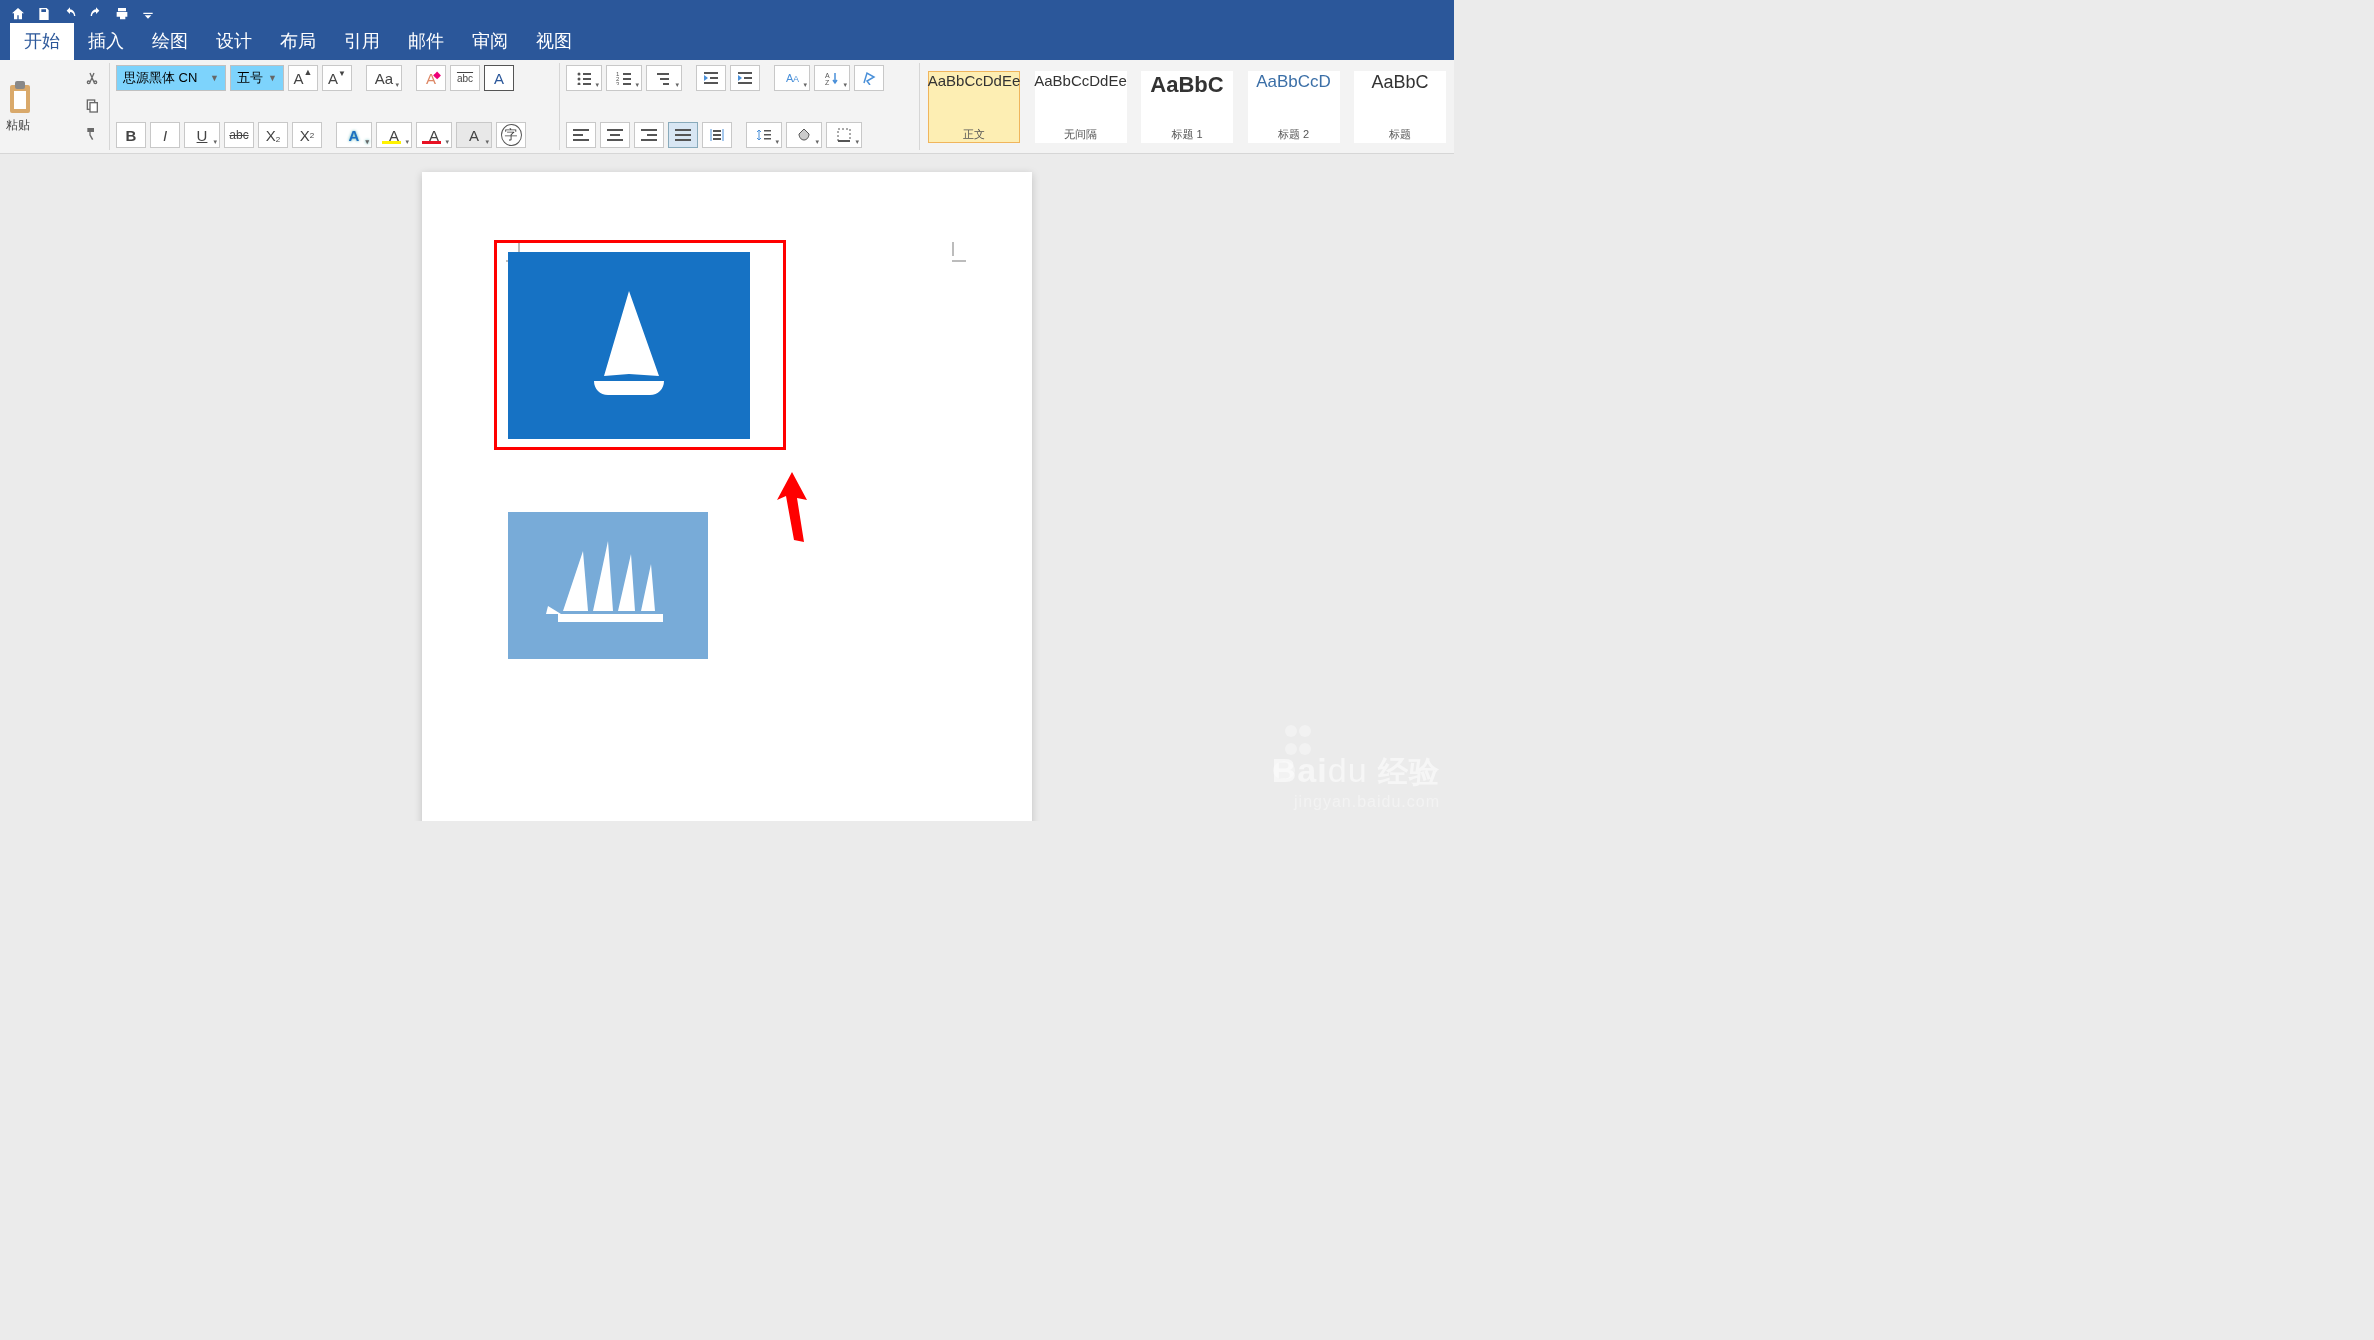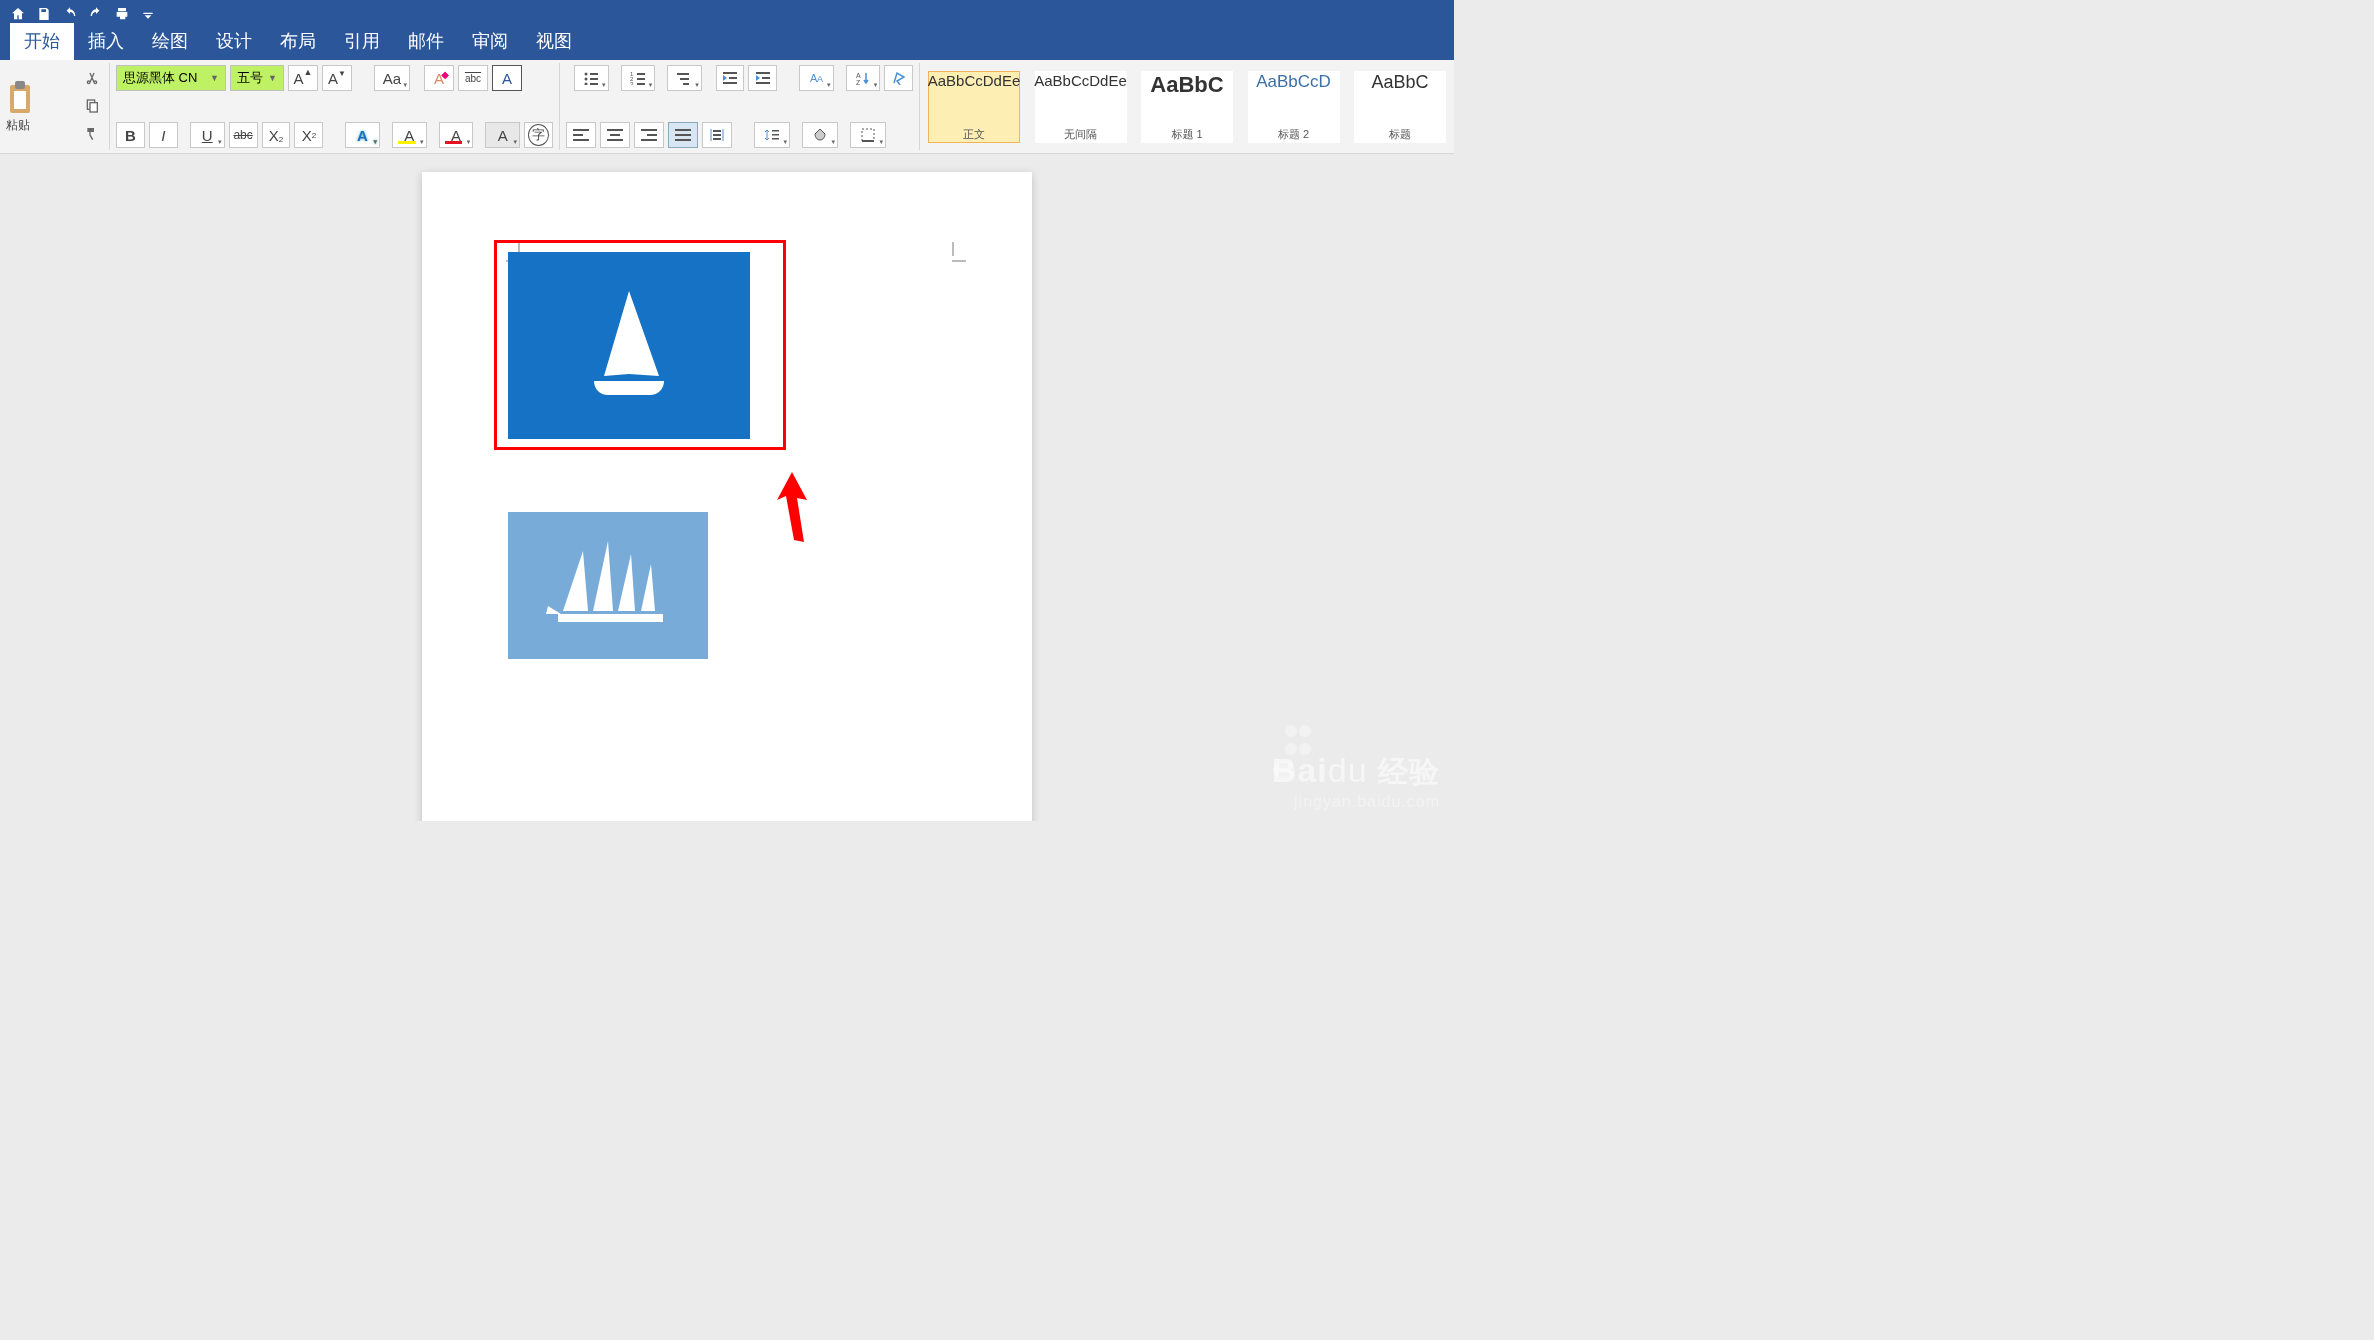--- a/index.html
+++ b/index.html
@@ -20,28 +20,28 @@
 .rgroup.clipboard { width: 110px; flex-direction: row; align-items: stretch; }
 .paste-big { width: 46px; display: flex; flex-direction: column; align-items: flex-start; justify-content: center; gap: 2px; cursor: pointer; }
 .paste-big svg { width: 32px; height: 36px; }
 .paste-big .lbl { font-size: 12px; color: #444; }
 .clip-small { display: flex; flex-direction: column; justify-content: space-around; padding-left: 4px; }
 .clip-small .mini { width: 22px; height: 22px; display: flex; align-items: center; justify-content: center; cursor: pointer; }
 .clip-small .mini svg { width: 16px; height: 16px; fill: #6a6a6a; }
 
 .rrow { display: flex; gap: 4px; align-items: center; margin-bottom: 2px; }
 .rrow2 { display: flex; gap: 4px; align-items: center; }
-.selectbox { background: #bef264; border: 1px solid #c0c0c0; height: 26px; display: flex; align-items: center; padding: 0 6px; font-size: 13px; min-width: 110px; justify-content: space-between; cursor: pointer; }
+.selectbox { background: #7dd3fc; border: 1px solid #c0c0c0; height: 26px; display: flex; align-items: center; padding: 0 6px; font-size: 13px; min-width: 110px; justify-content: space-between; cursor: pointer; }
 .selectbox .dd { font-size: 9px; color: #666; }
 .selectbox.fsize { min-width: 54px; text-align: right; }
 .ibtn { width: 30px; height: 26px; background: #fff; border: 1px solid #c8c8c8; display: flex; align-items: center; justify-content: center; font-size: 15px; color: #444; cursor: pointer; position: relative; }
 .ibtn .sub { font-size: 8px; position: relative; top: 4px; }
 .ibtn .sup { font-size: 8px; vertical-align: super; }
 .ibtn.dd::after { content: "▾"; font-size: 7px; position: absolute; right: 2px; bottom: 1px; color: #666; }
-.ibtn.wdd { width: 36px; margin-left: 8px; }
+.ibtn.wdd { width: 36px; }
 .ibtn .hl { background: #fff200; position: absolute; bottom: 3px; left: 5px; right: 10px; height: 3px; }
 .ibtn .redln { background: #e81123; position: absolute; bottom: 3px; left: 5px; right: 10px; height: 3px; }
 .ibtn.blue { color: #1b6ec2; }
 .ibtn.circle { font-size: 13px; }
 
 .rgroup.font { width: 450px; }
 .rgroup.para { width: 360px; }
 .rgroup.styles { flex-direction: row; align-items: center; padding: 4px 8px; gap: 4px; border-right: none; flex: 1; }
 .stylecard { width: 92px; height: 72px; border: 1px solid transparent; background: #fff; display: flex; flex-direction: column; align-items: center; justify-content: space-between; cursor: pointer; }
 .stylecard.selected { border: 1px solid #f0b55c; background: #fdeeb3; }

